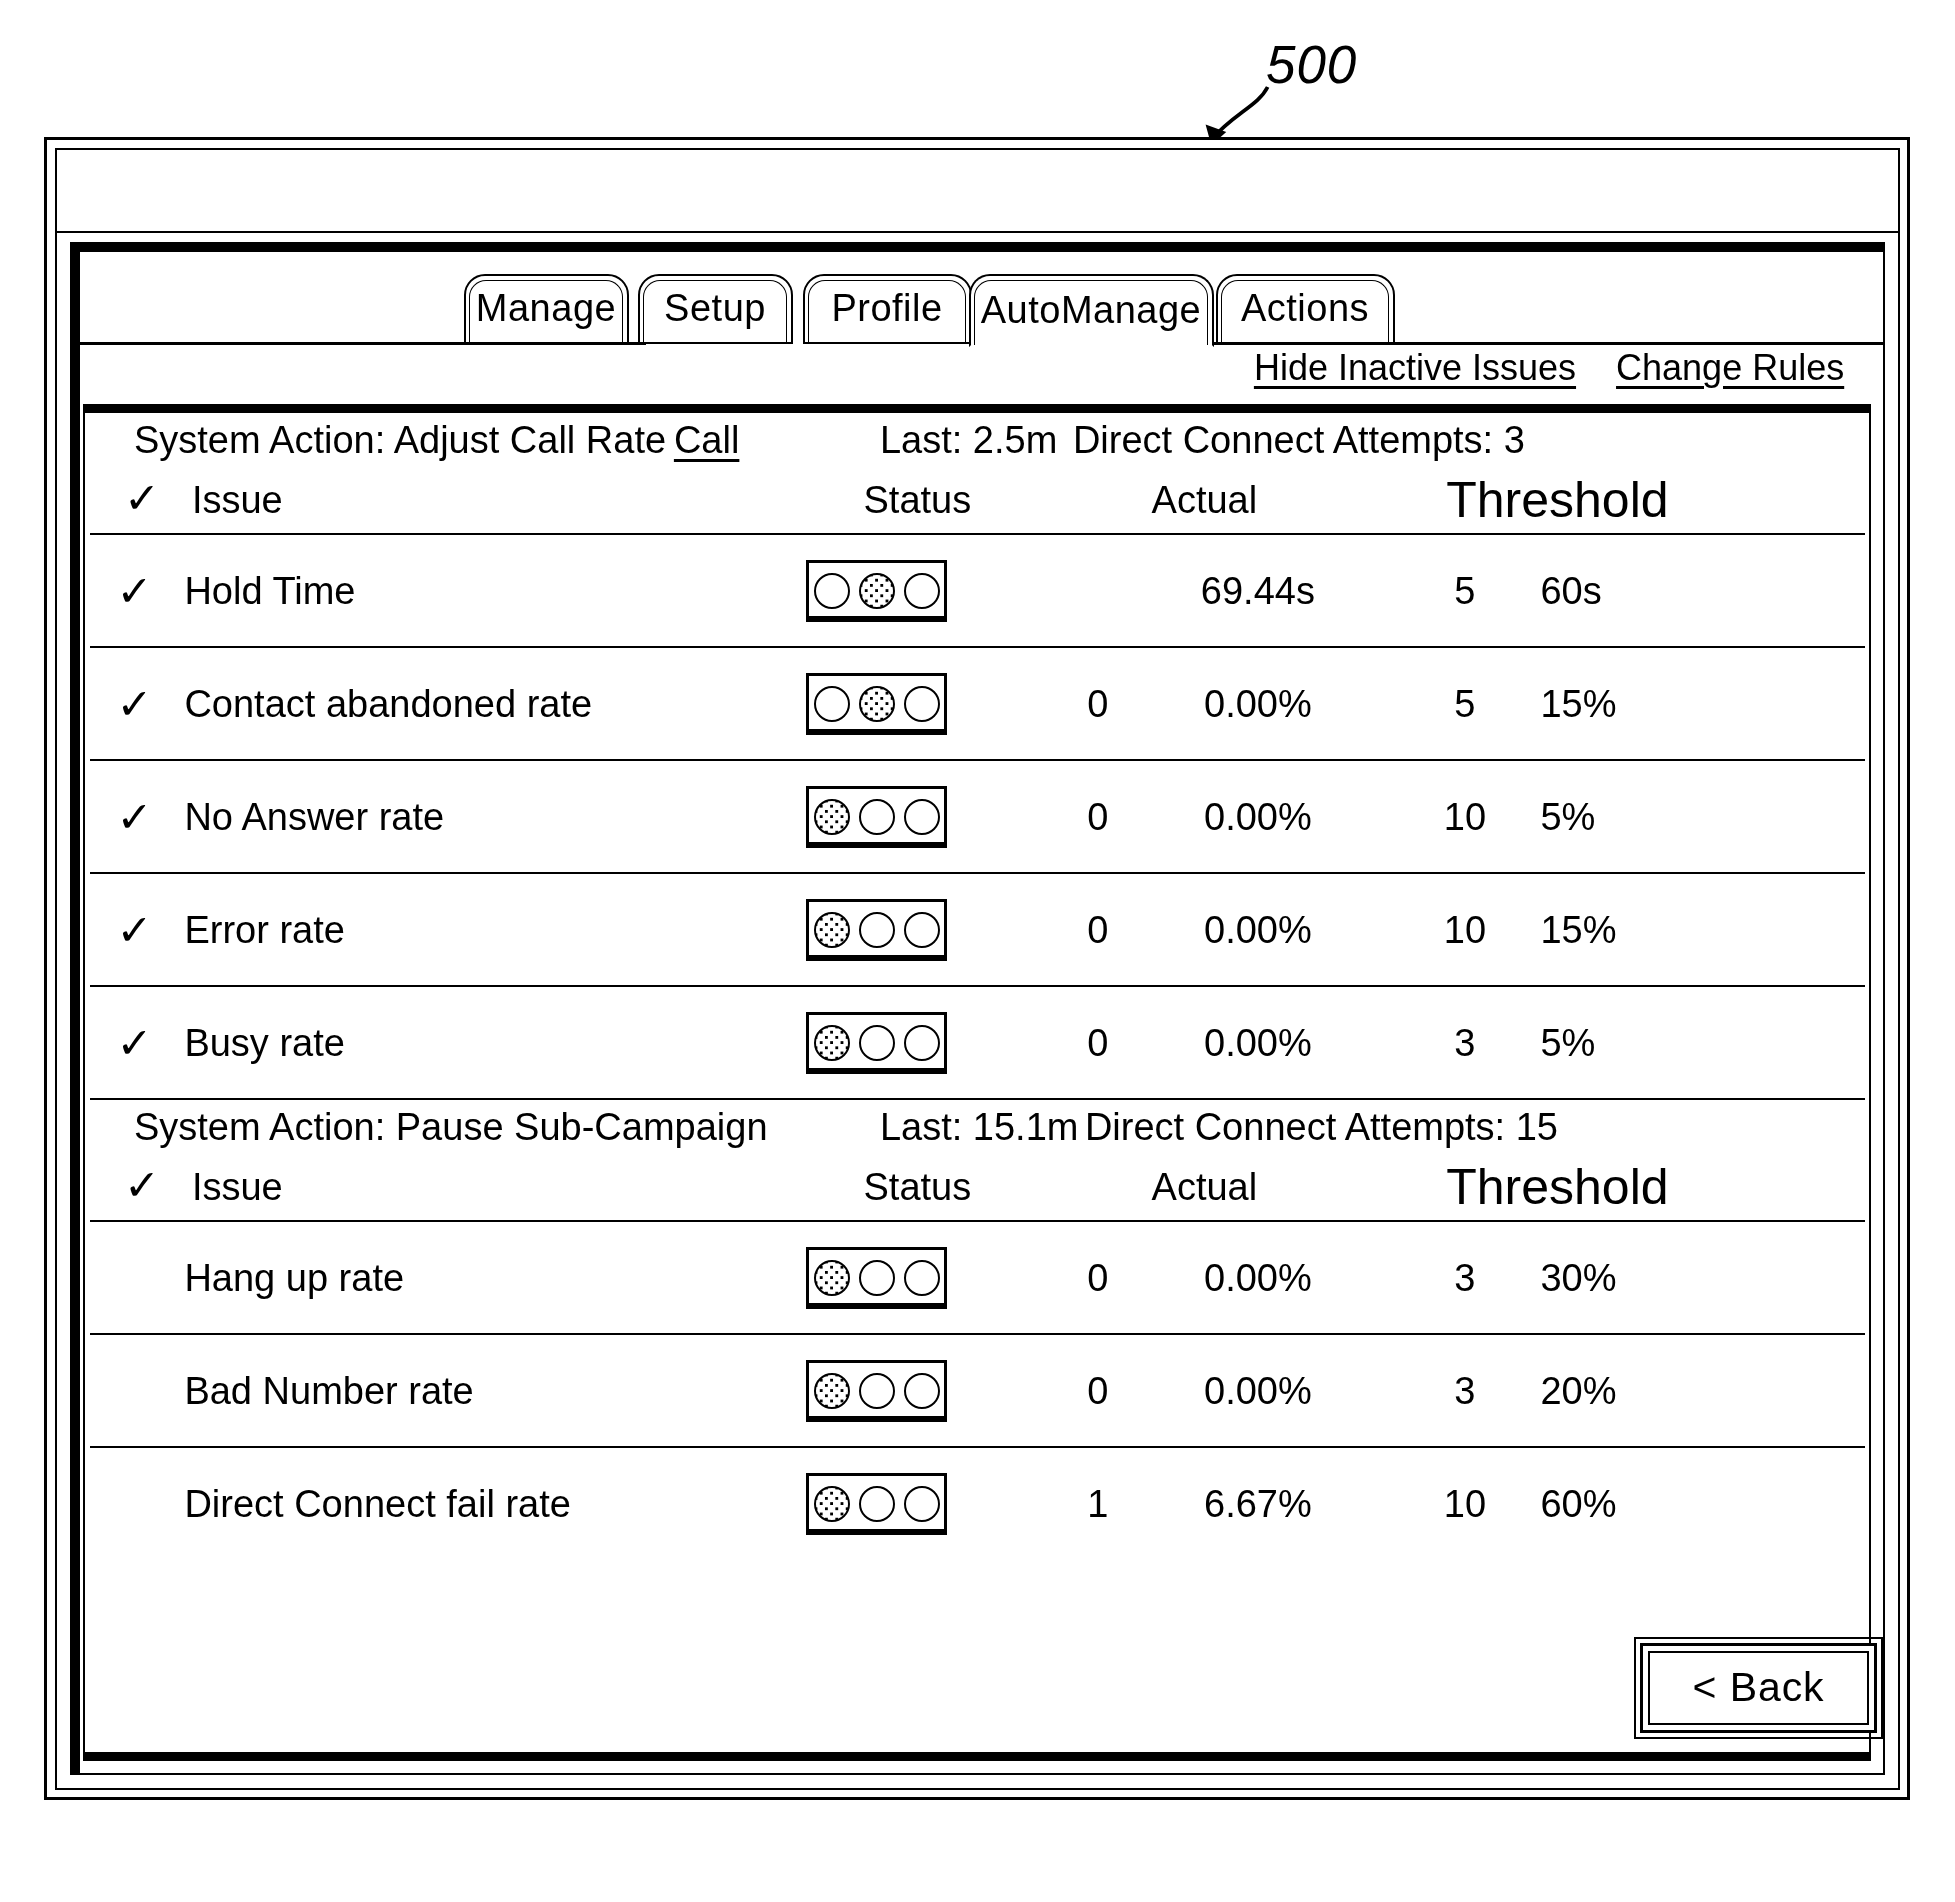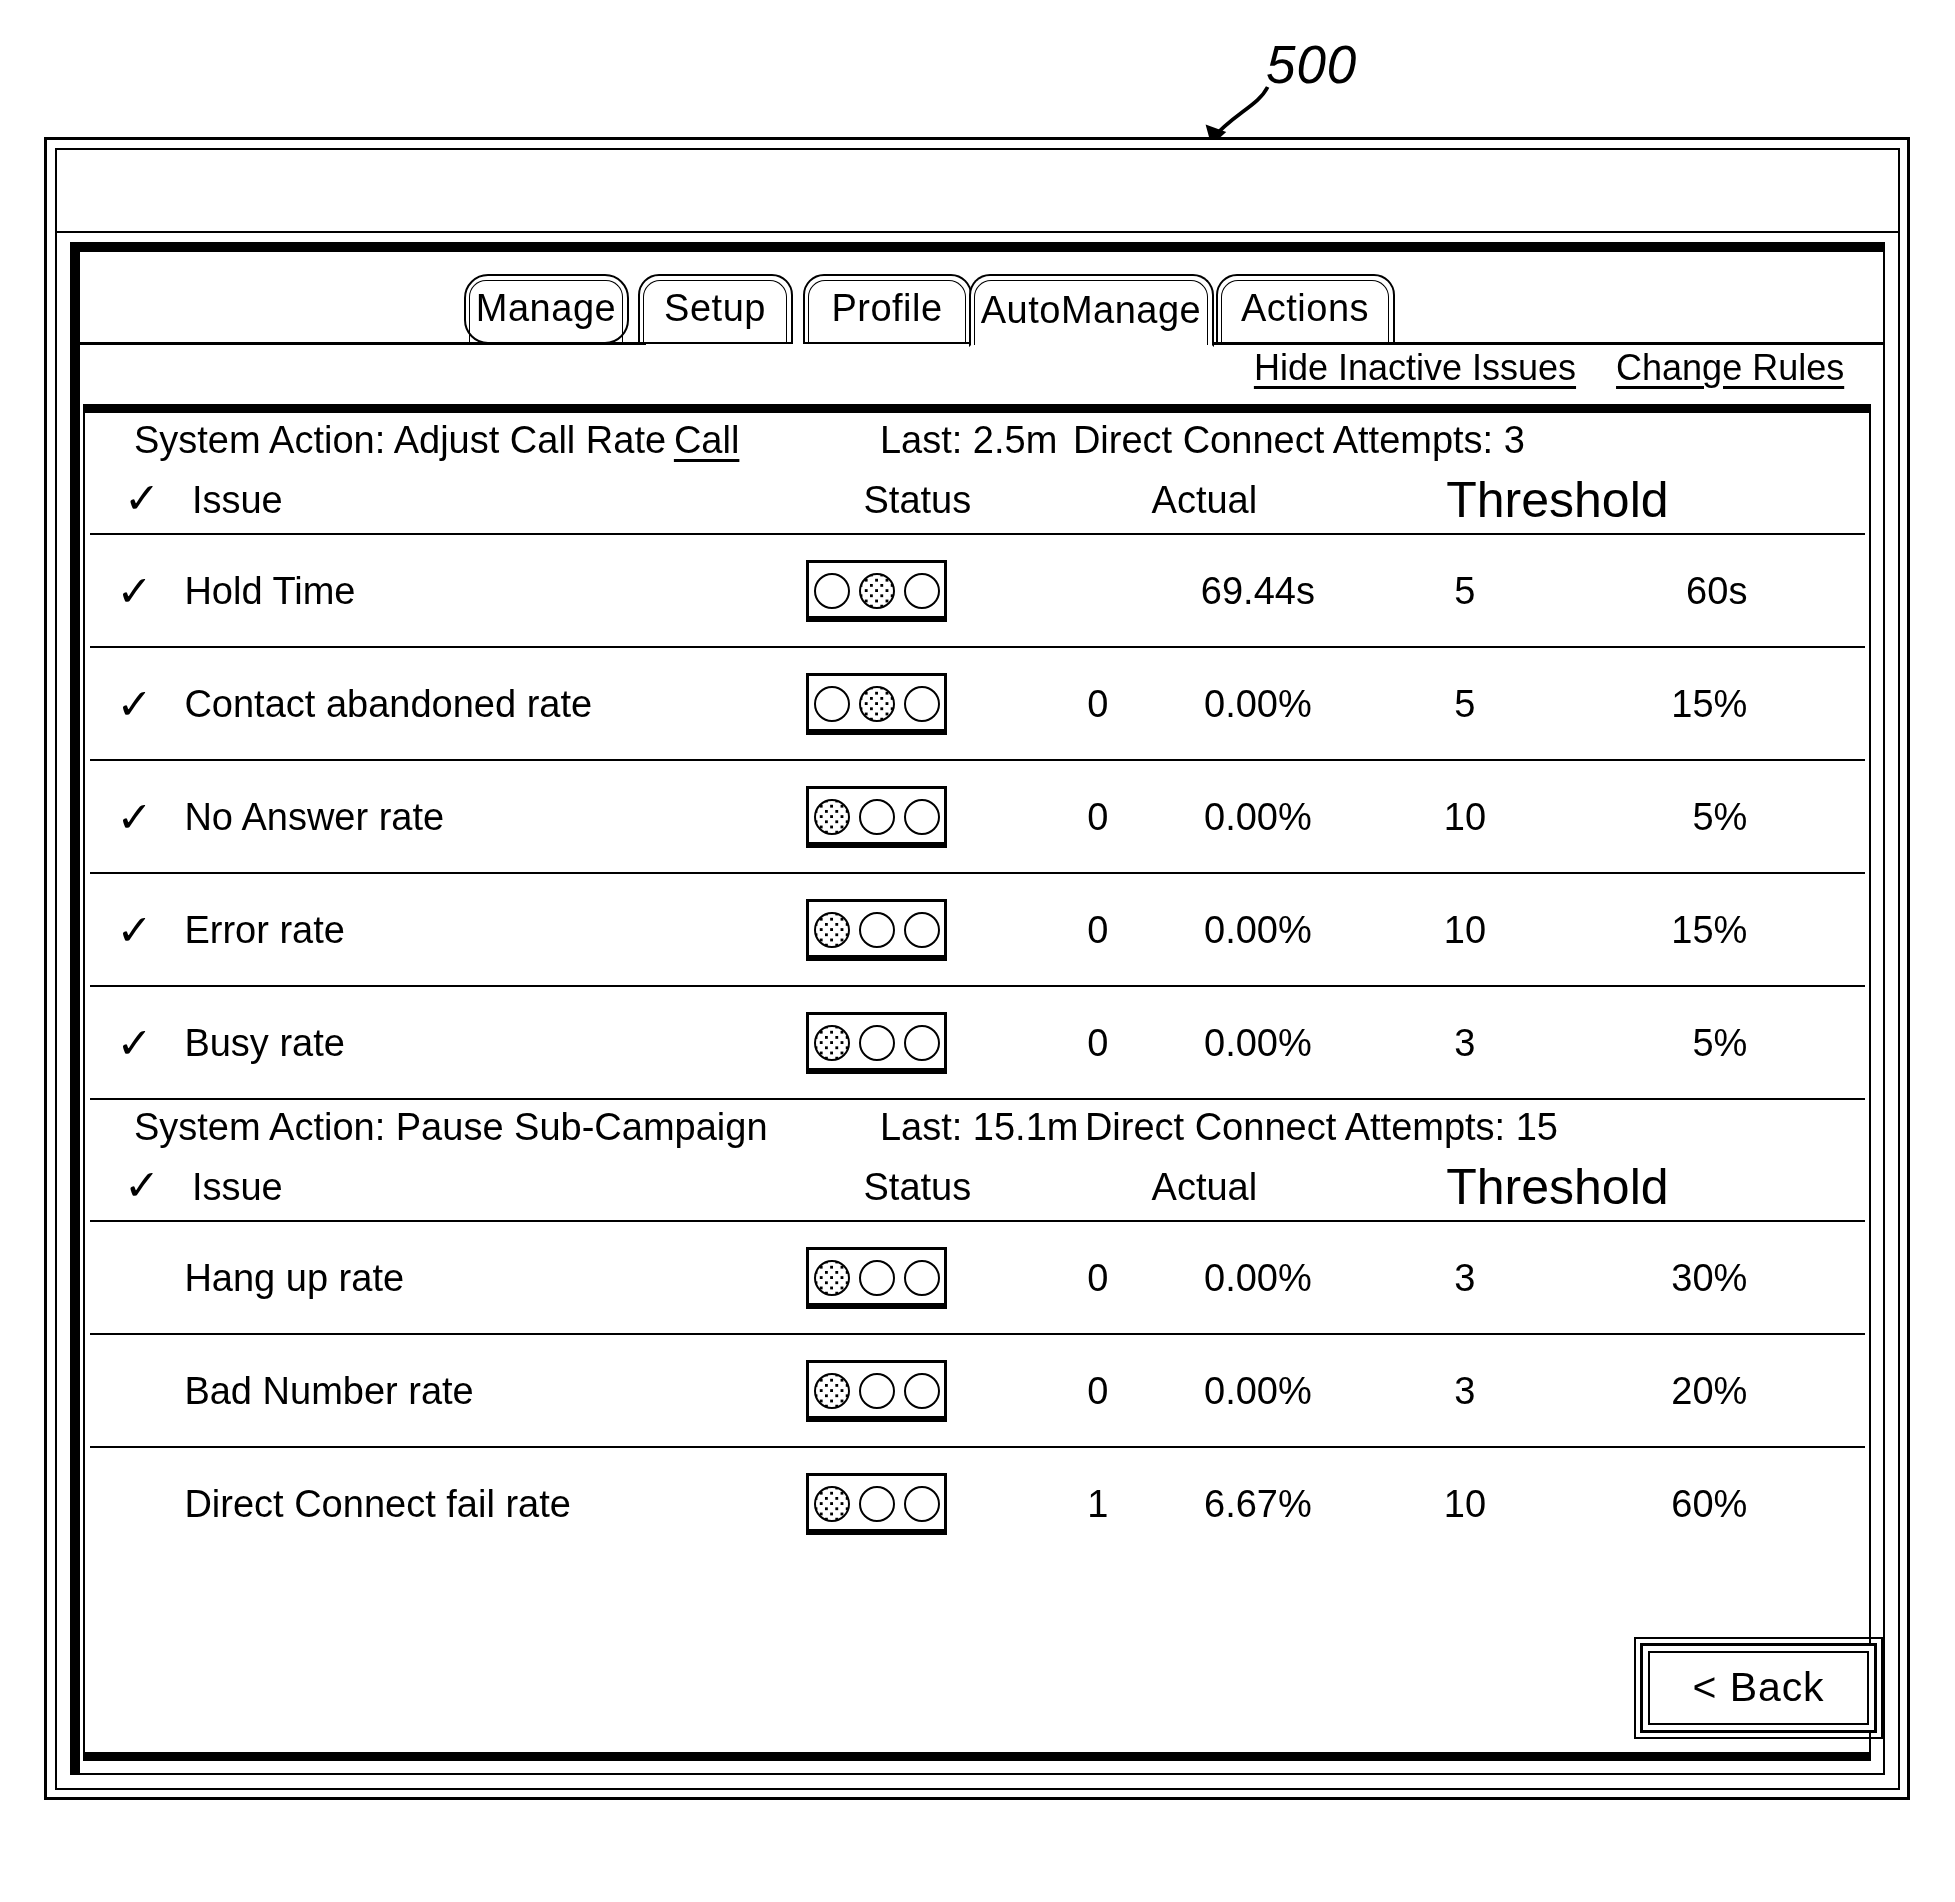--- a/index.html
+++ b/index.html
@@ -120,21 +120,21 @@
   .row{
     position:relative; height:113px; border-bottom:2.8px solid #000;
     box-sizing:border-box;
   }
   .row:last-child{ border-bottom:none; }
   .r-check{ position:absolute; left:26px; top:0; height:113px; line-height:113px; font-size:43px;}
   .r-label{ position:absolute; left:94px; top:0; height:113px; line-height:113px; font-size:38px; white-space:nowrap;}
   .r-count{ position:absolute; left:951px; top:0; width:113px; height:113px; line-height:113px; text-align:center; font-size:38px;}
   .r-actual{ position:absolute; left:1045px; top:0; width:245px; height:113px; line-height:113px; text-align:center; font-size:38px;}
   .r-tcount{ position:absolute; left:1299px; top:0; width:151px; height:113px; line-height:113px; text-align:center; font-size:38px;}
-  .r-tval{ position:absolute; left:1450px; top:0; width:207px; height:102px; line-height:113px; text-align:right; font-size:38px;}
+  .r-tval{ position:absolute; left:1450px; top:0; width:207px; height:102px; line-height:113px; text-align:left; font-size:38px;}
 
   
   .light{
     position:absolute; left:716px; top:24.5px;
     width:141px; height:62px;
     border:3.8px solid #000; box-sizing:border-box; background:#fff;
     display:flex; align-items:center; justify-content:space-around;
   }
   .light::after{
     content:""; position:absolute; left:0; right:0; bottom:-3.8px; height:6.6px; background:#000;
@@ -185,21 +185,21 @@
   <div id="window-inner">
 
     <div id="title-band"></div>
 
     <div id="client">
 
       <div id="tabstrip">
         <div class="tabline" style="left:0px;width:574px;"></div>
         <div class="tabline" style="left:1106px;right:0px;"></div>
 
-        <div class="tab" style="left:392px;width:165px;border-radius:24px;">
+        <div class="tab" style="left:392px;width:165px;">
           <span class="tabshadow"></span>
           <span>Manage</span>
         </div>
         <div class="tab" style="left:566px;width:155px;">
           <span class="tabshadow"></span>
           <span>Setup</span>
         </div>
         <div class="tab" style="left:731px;width:169px;">
           <span class="tabshadow"></span>
           <span>Profile</span>

